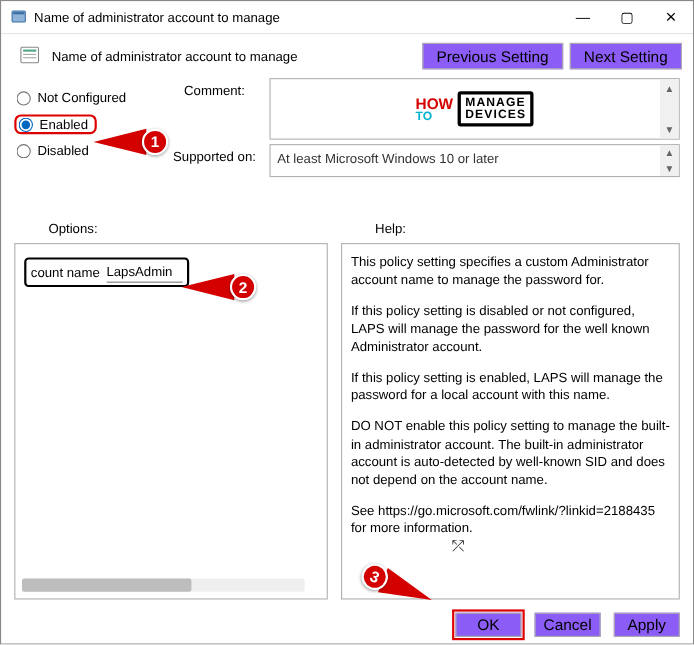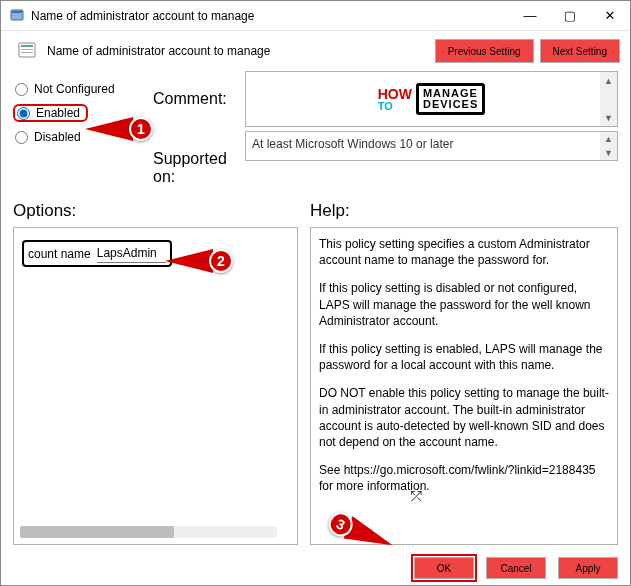--- a/index.html
+++ b/index.html
@@ -7,45 +7,45 @@
   .window { width: 631px; height: 586px; border: 1px solid #888; background: #fff; position: relative; overflow: hidden; }
   .titlebar { height: 30px; display: flex; align-items: center; padding: 0 0 0 8px; border-bottom: 1px solid #e5e5e5; }
   .titlebar .icon { width: 16px; height: 16px; margin-right: 6px; display:inline-flex; align-items:center; justify-content:center;}
   .titlebar .title { flex: 1; font-size: 12px; }
   .winbtns { display: flex; }
   .winbtn { width: 40px; height: 30px; display: flex; align-items: center; justify-content: center; font-size: 13px; font-family: sans-serif; }
 
   .subheader { display:flex; align-items:center; padding: 8px 10px 8px 14px; }
   .subheader .icon { width: 24px; height: 24px; display:inline-flex; align-items:center; justify-content:center; margin-right:8px;}
   .subheader .text { flex:1; font-size:12px; }
-  .btn { height: 24px; padding: 0 12px; background: #ef4444; border: 1px solid #adadad; font-size:10px; display:inline-flex; align-items:center; justify-content:center; margin-left:6px; }
+  .btn { height: 24px; padding: 0 12px; background: #8b5cf6; border: 1px solid #adadad; font-size:14px; display:inline-flex; align-items:center; justify-content:center; margin-left:6px; }
 
   .config-area { display:flex; padding: 0 12px 6px 12px; }
   .radios { width: 140px; padding-top:6px; }
   .radio-row { display:flex; align-items:center; height: 24px; font-size:12px; }
   .radio-row input { margin: 0 6px 0 2px; accent-color: #0067c0; }
   .enabled-hi { border: 2px solid #d00; border-radius: 6px; padding: 0 6px 0 0; display:inline-flex; }
 
   .right-col { flex:1; display:flex; flex-direction:column; gap:4px; }
-  .label { font-size:16px; margin: 19px 0 2px 0; }
+  .label { font-size:12px; margin: 4px 0 2px 0; text-align: center; }
   .sunk { border: 1px solid #b0b0b0; background: #fff; position:relative; }
   .comment-box { height: 56px; display:flex; align-items:center; justify-content:center; }
   .htm-logo { display:flex; align-items:center; font-weight:800; gap:4px;}
   .htm-logo .part1 { color:#00b3cc; font-size:11px; line-height:1;}
   .htm-logo .part1 small { color:#d40000; font-size:14px; display:block;}
   .htm-logo .part2 { border:3px solid #000; border-radius:3px; padding:2px 4px; font-size:11px; letter-spacing:1px; line-height:1;}
 
   .scroll-v { position:absolute; right:0; top:0; bottom:0; width:17px; background:#f0f0f0; display:flex; flex-direction:column; justify-content:space-between;}
   .sbtn { height:17px; display:flex; align-items:center; justify-content:center; font-size:9px; color:#666;}
   .support-box { height: 30px; padding: 5px 24px 5px 6px; font-size:12px; color:#333;}
 
   .mid { display:flex; padding: 0 12px; gap: 12px; position:absolute; top:200px; bottom:40px; left:0; right:0;}
   .opts-col { width: 285px; display:flex; flex-direction:column; }
   .help-col { flex:1; display:flex; flex-direction:column; }
-  .col-label { font-size:17px; margin-bottom:6px; }
+  .col-label { font-size:12px; margin-bottom:6px;margin-left:31px; }
   .panel { flex:1; border:1px solid #b0b0b0; background:#fff; padding:8px; position:relative; overflow:hidden;}
   .opts-panel { display:flex; flex-direction:column;}
   .opt-row { display:flex; align-items:center; gap:6px; border:2px solid #000000; border-radius:4px; padding:2px 4px; width:150px; margin-top:4px;}
   .opt-row .optlabel { font-size:12px; white-space:nowrap;}
   .opt-row input { flex:1; min-width:0; border:none; border-bottom:1px solid #7a7a7a; font-size:12px; padding:2px 0; outline:none;}
   .help-panel { font-size:12px; line-height:1.35; overflow-y:auto;}
   .help-panel p { margin: 0 0 12px 0;}
 
   .scrollbar-h { position:absolute; left:6px; right:20px; bottom:6px; height:12px; background:#efefef; border-radius:2px;}
   .thumb-h { position:absolute; left:0; top:0; bottom:0; width:60%; background:#bdbdbd; border-radius:2px;}

